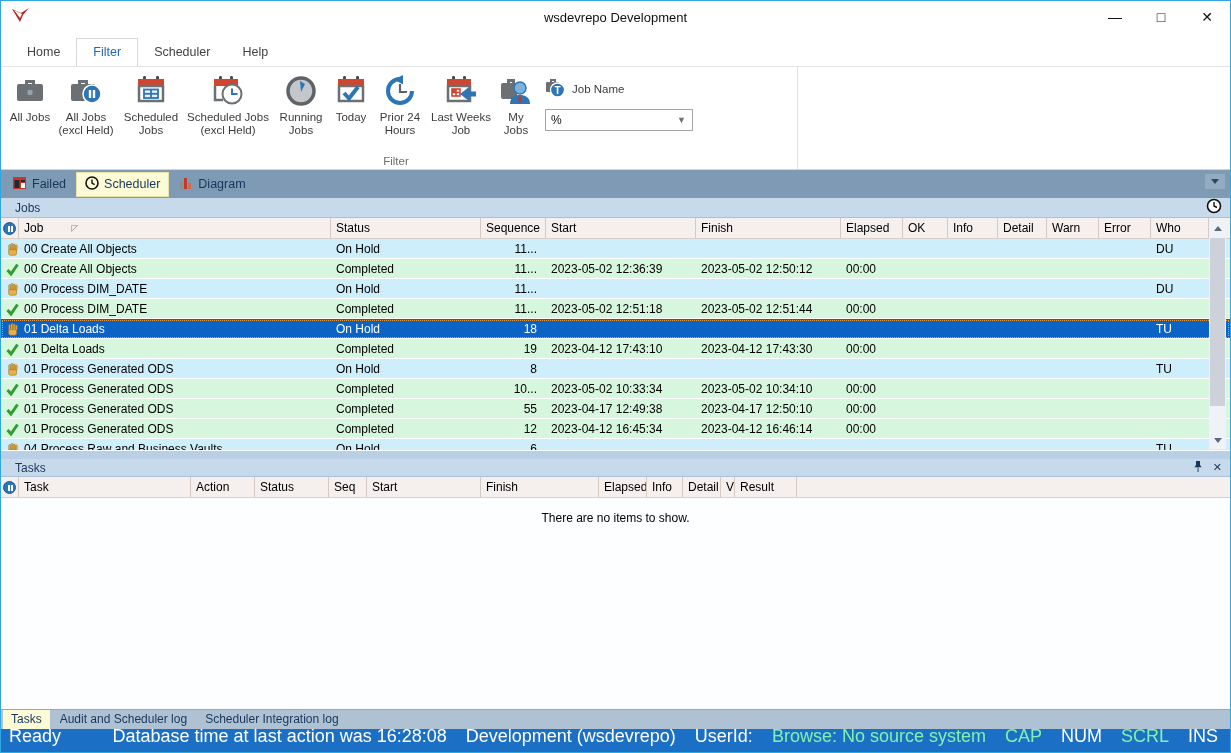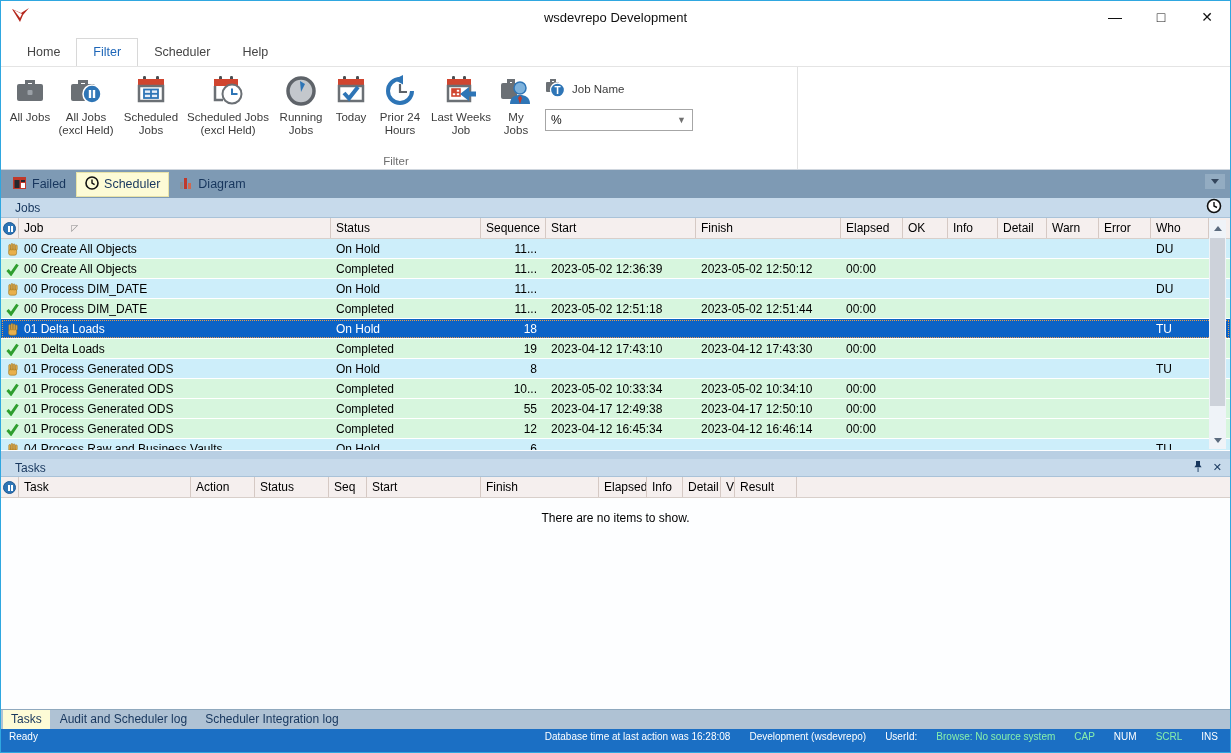--- a/index.html
+++ b/index.html
@@ -71,21 +71,21 @@
   
   .tasks-empty { flex:1 1 auto; background:#FDFEFF; text-align:center; font-size:12px; color:#000; padding-top:13px; }
   .hfill { flex:1; border-right:none; }
 
   
   .bottomtabs { height:20px; background:#AFC2D4; display:flex; align-items:flex-end; padding-left:2px; gap:2px; flex:0 0 auto; border-top:1px solid #8FA9BE; }
   .btab { font-size:12px; color:#17365D; padding:2px 8px 3px; }
   .btab.sel { background:#FDFBD6; }
 
   
-  .statusbar { height:23px; background:#1B6FC4; color:#fff; font-size:10px; display:flex; align-items:center; padding:0 12px 8px 8px; flex:0 0 auto; }
+  .statusbar { height:23px; background:#1B6FC4; color:#fff; font-size:18px; display:flex; align-items:center; padding:0 12px 8px 8px; flex:0 0 auto; }
   .sb-right { margin-left:auto; display:flex; gap:19px; align-items:center; }
   .dim { color:#86efac; }
 </style>
 </head>
 <body>
 
 <div class="window">
 
   <div class="titlebar">
     <span class="logo">

